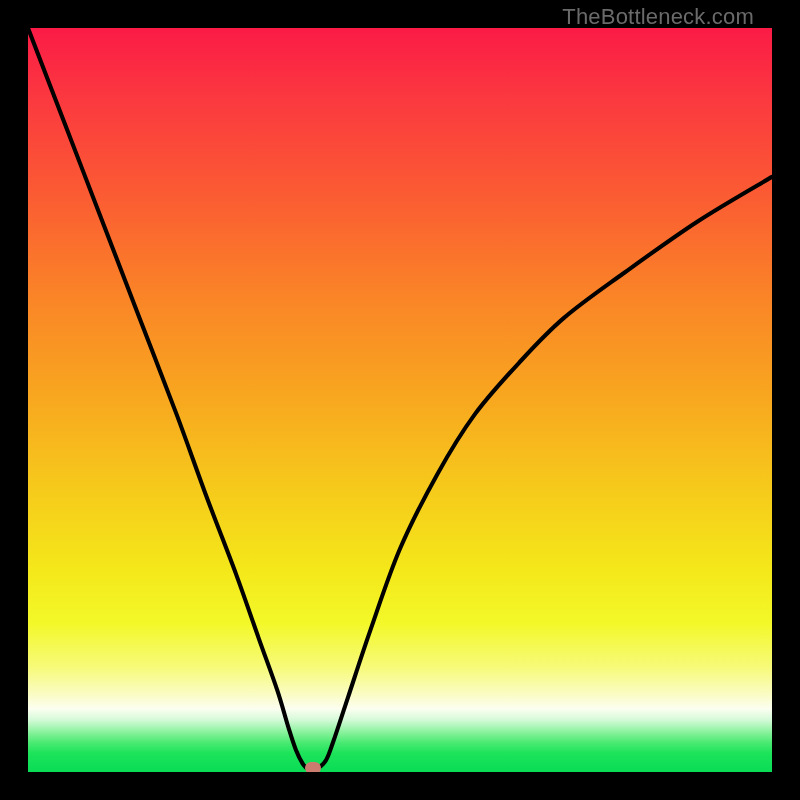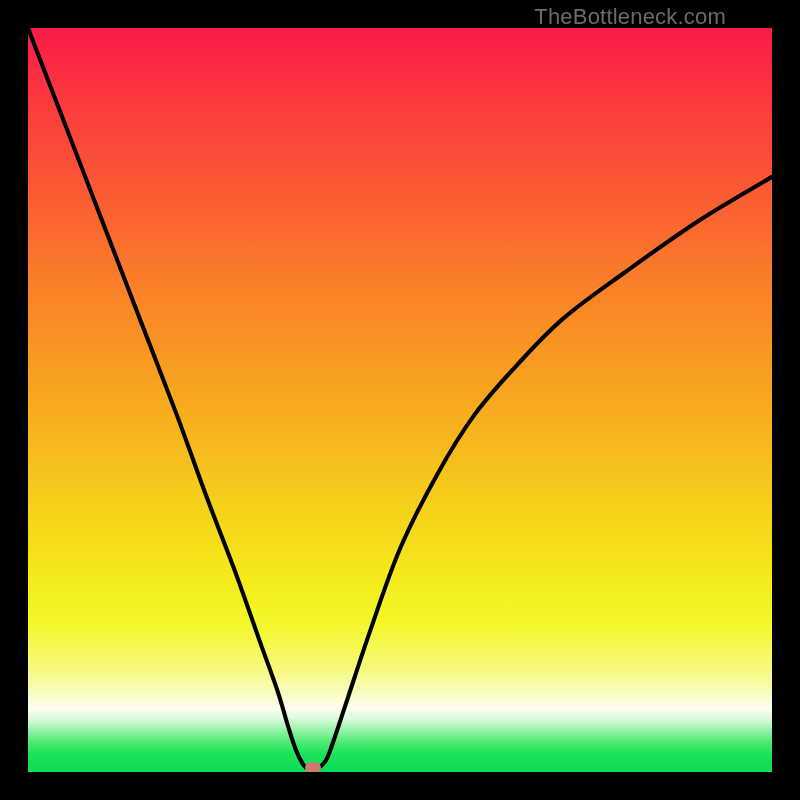--- a/index.html
+++ b/index.html
@@ -8,20 +8,21 @@
     width: 800px;
     height: 800px;
     background: #000;
     overflow: hidden;
     font-family: Arial, Helvetica, sans-serif;
   }
   .container {
     position: relative;
     width: 736px;
     height: 800px;
+    padding-left: 28px;
   }
   .watermark {
     position: absolute;
     top: 4px;
     right: 10px;
     color: #6a6a6a;
     font-size: 22px;
     font-weight: 500;
     letter-spacing: 0.2px;
     z-index: 10;

